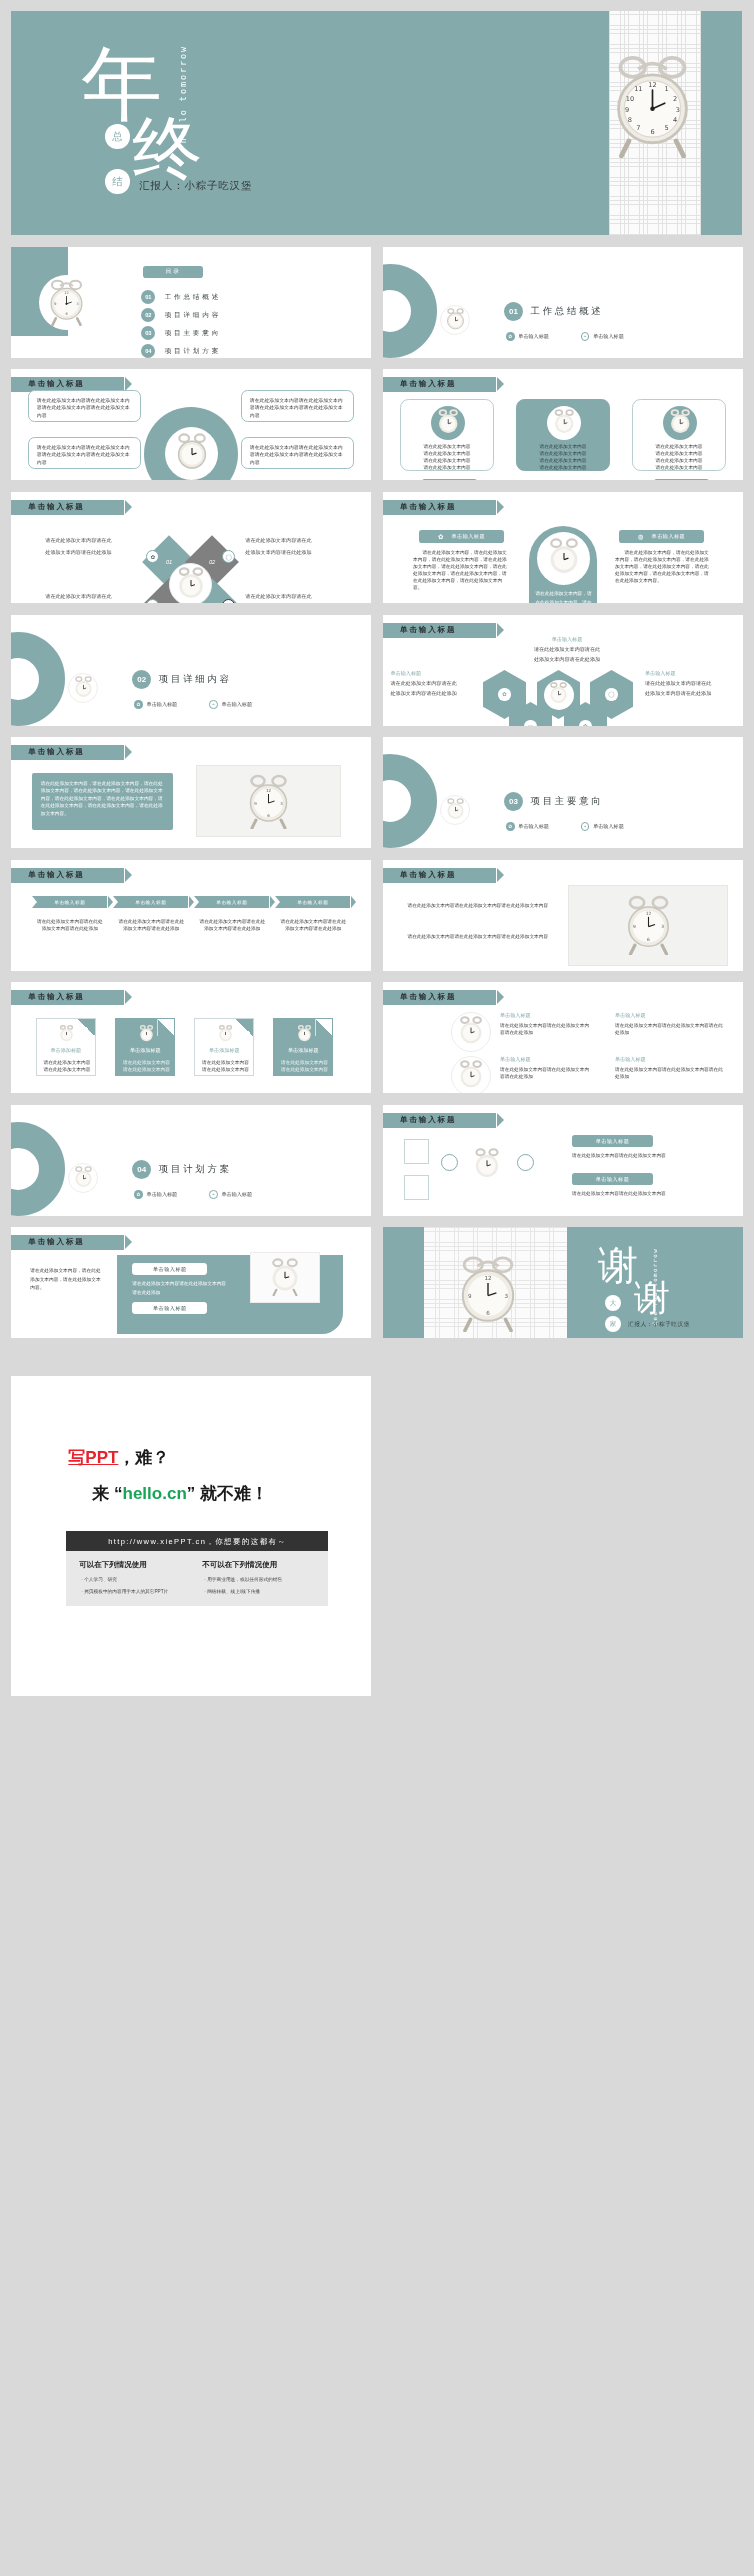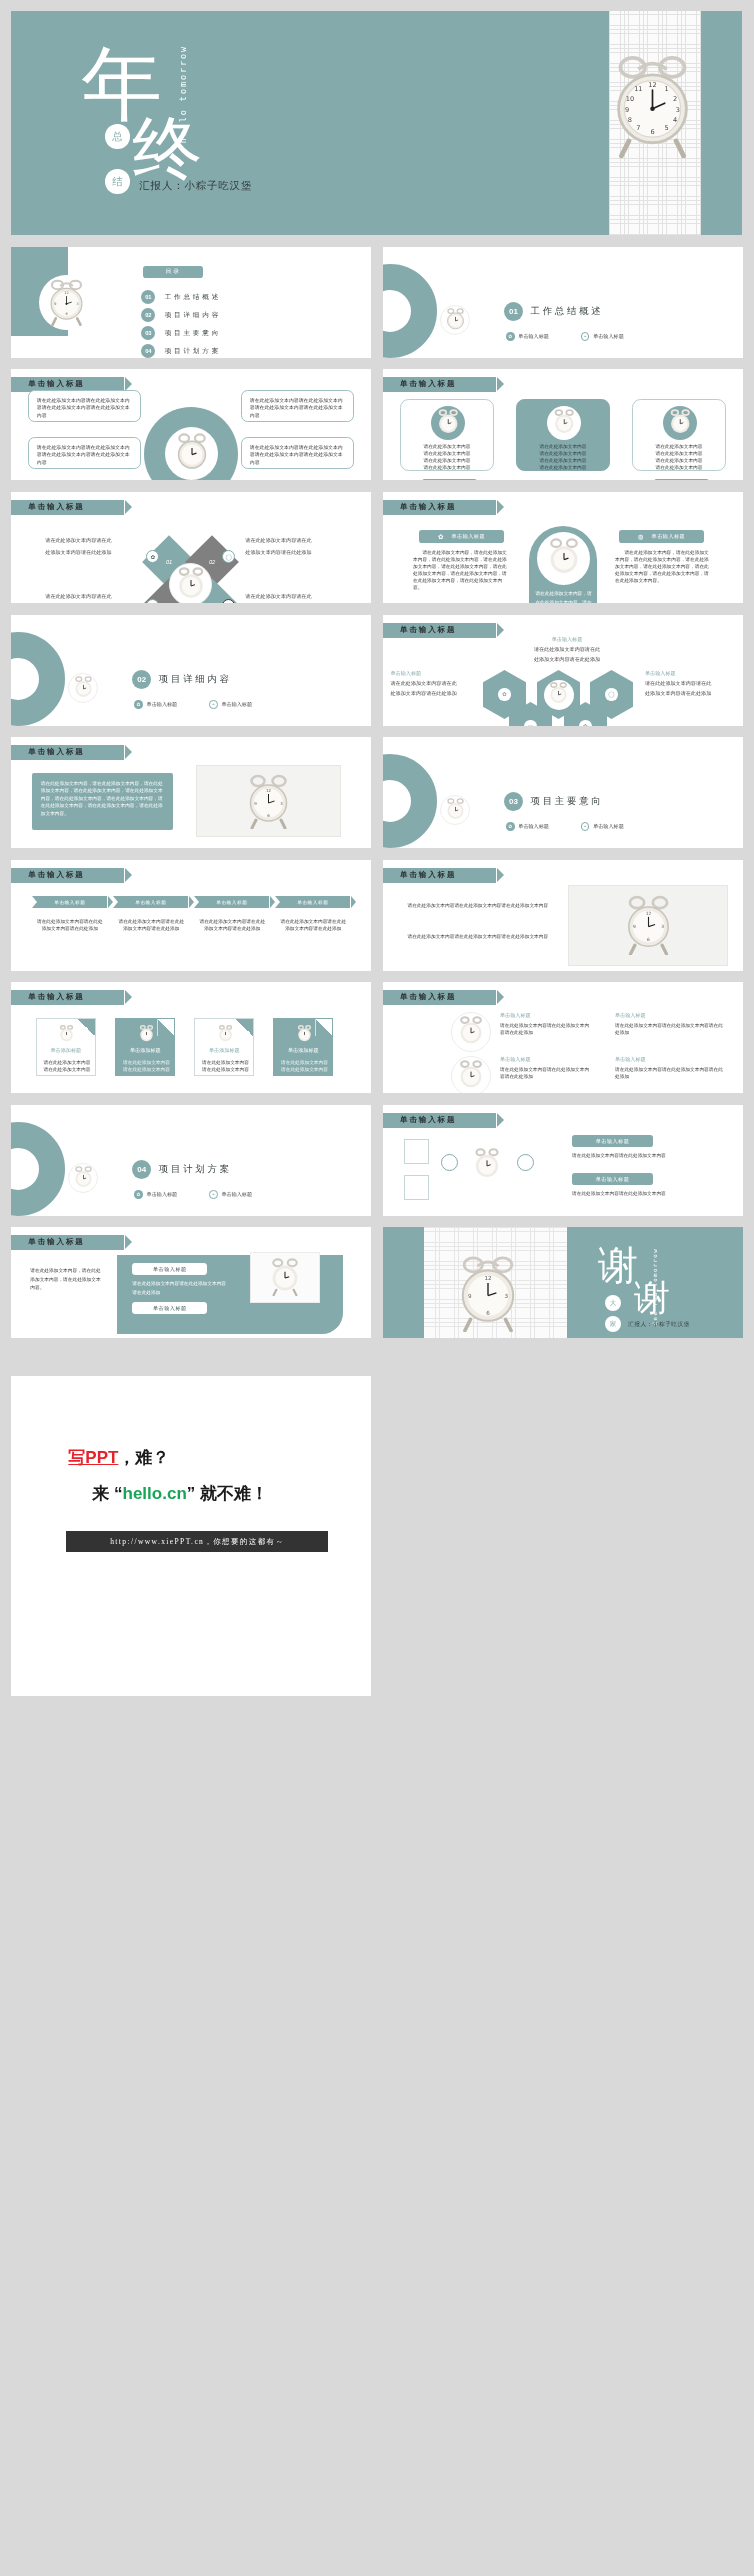--- a/index.html
+++ b/index.html
@@ -817,17 +817,25 @@
   <div style="position:absolute;left:245px;top:94px;font-size:5.7px;color:#35403f;letter-spacing:0.5px;">汇报人：小粽子吃汉堡</div>
 </div>
 
 <div class="slide" style="left:11.3px;top:1350px;width:360px;height:320px;background:#fff;margin-top:26px;">
   <div class="ad-line1" style="left:57px;top:70px;">
     <span class="ad-red" style="text-decoration:underline;">写PPT</span><span class="ad-blk">，难？</span>
   </div>
   <div class="ad-line1" style="left:81px;top:106px;">
     <span class="ad-blk">来 “</span><span class="ad-grn">hello.cn</span><span class="ad-blk">” 就不难！</span>
   </div>
-  <div class="ad-bar" style="left:55px;top:155px;width:262px;height:21px;font-family:Liberation Serif, serif;">http://www.xiePPT.cn，你想要的这都有～</div>
+  <div class="ad-bar" style="left:55px;top:155px;width:262px;height:21px;">http://www.xiePPT.cn，你想要的这都有～</div>
+  <div class="ad-panel" style="left:55px;top:175px;width:262px;height:55px;">
+    <div style="position:absolute;left:13px;top:9.4px;" class="ad-h">可以在下列情况使用</div>
+    <div style="position:absolute;left:15px;top:24.5px;" class="ad-i">· <span>个人学习、研究</span></div>
+    <div style="position:absolute;left:15px;top:37px;" class="ad-i">· <span>拷贝模板中的内容用于本人的其它PPT片</span></div>
+    <div style="position:absolute;left:136px;top:9.4px;" class="ad-h">不可以在下列情况使用</div>
+    <div style="position:absolute;left:138px;top:24.5px;" class="ad-i">· <span>用于商业用途，或以任何形式的销售</span></div>
+    <div style="position:absolute;left:138px;top:37px;" class="ad-i">· <span>网络转载、线上/线下传播</span></div>
+  </div>
 </div>
 
 </div>
 
 
 </body></html>

